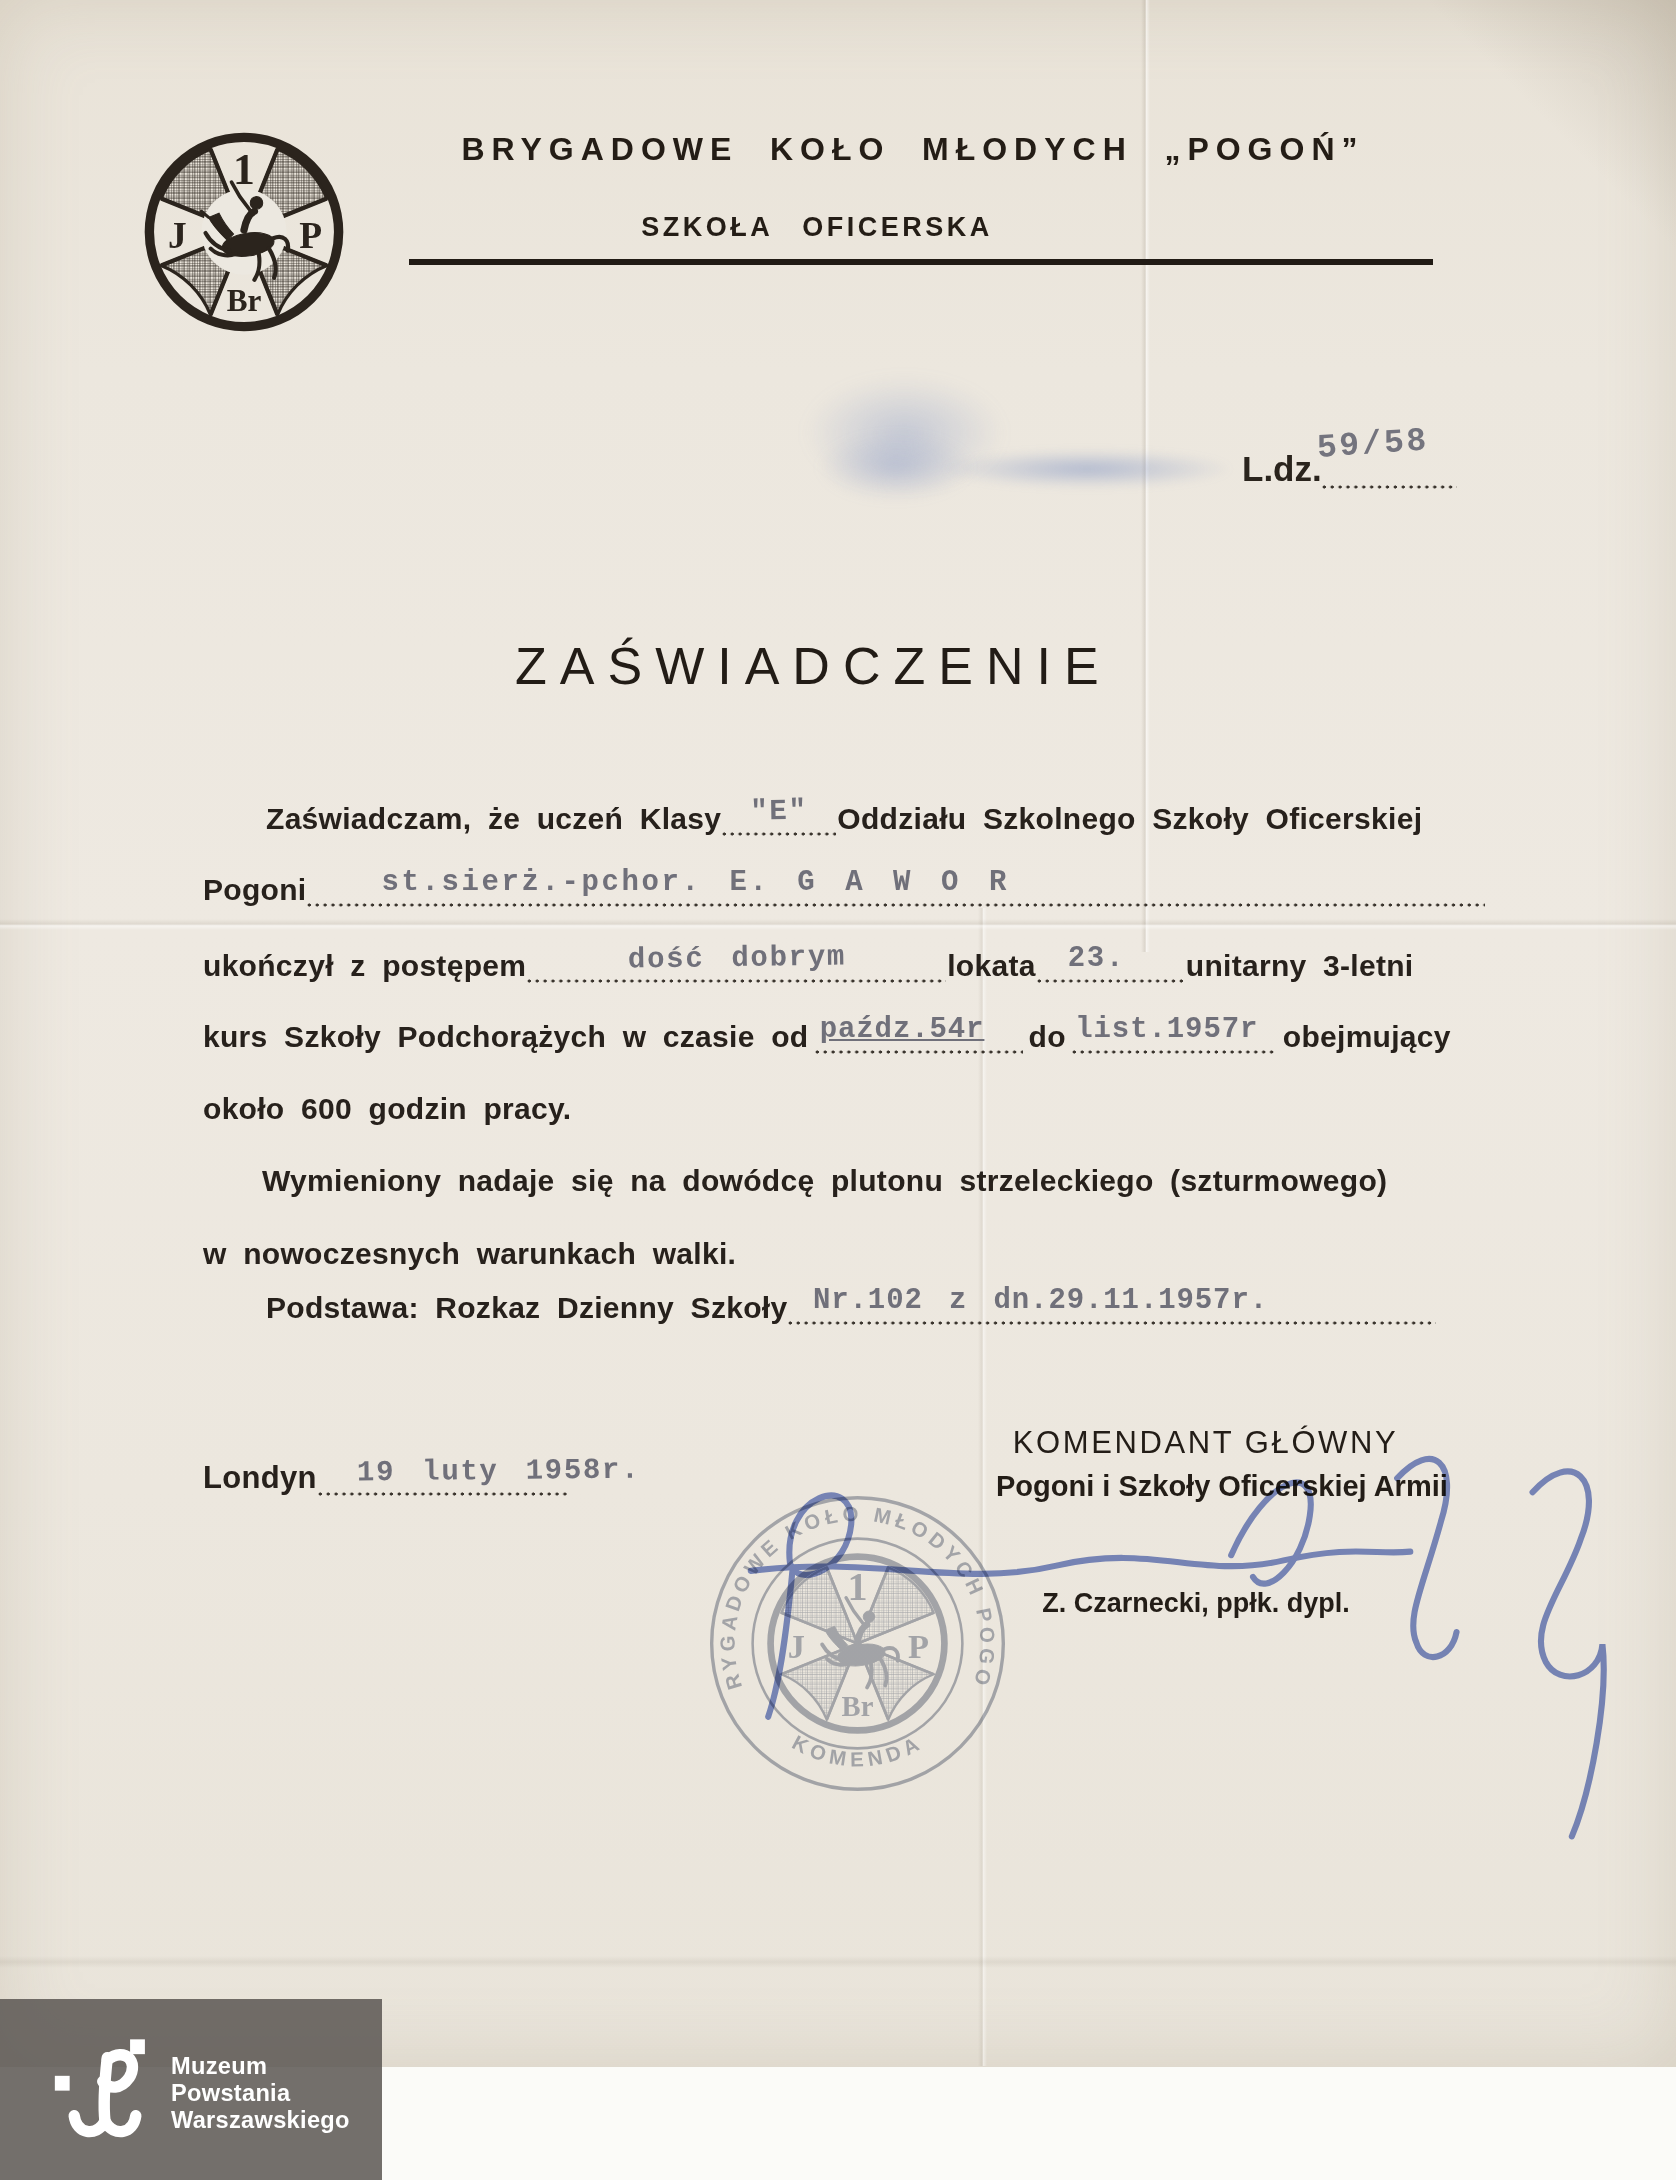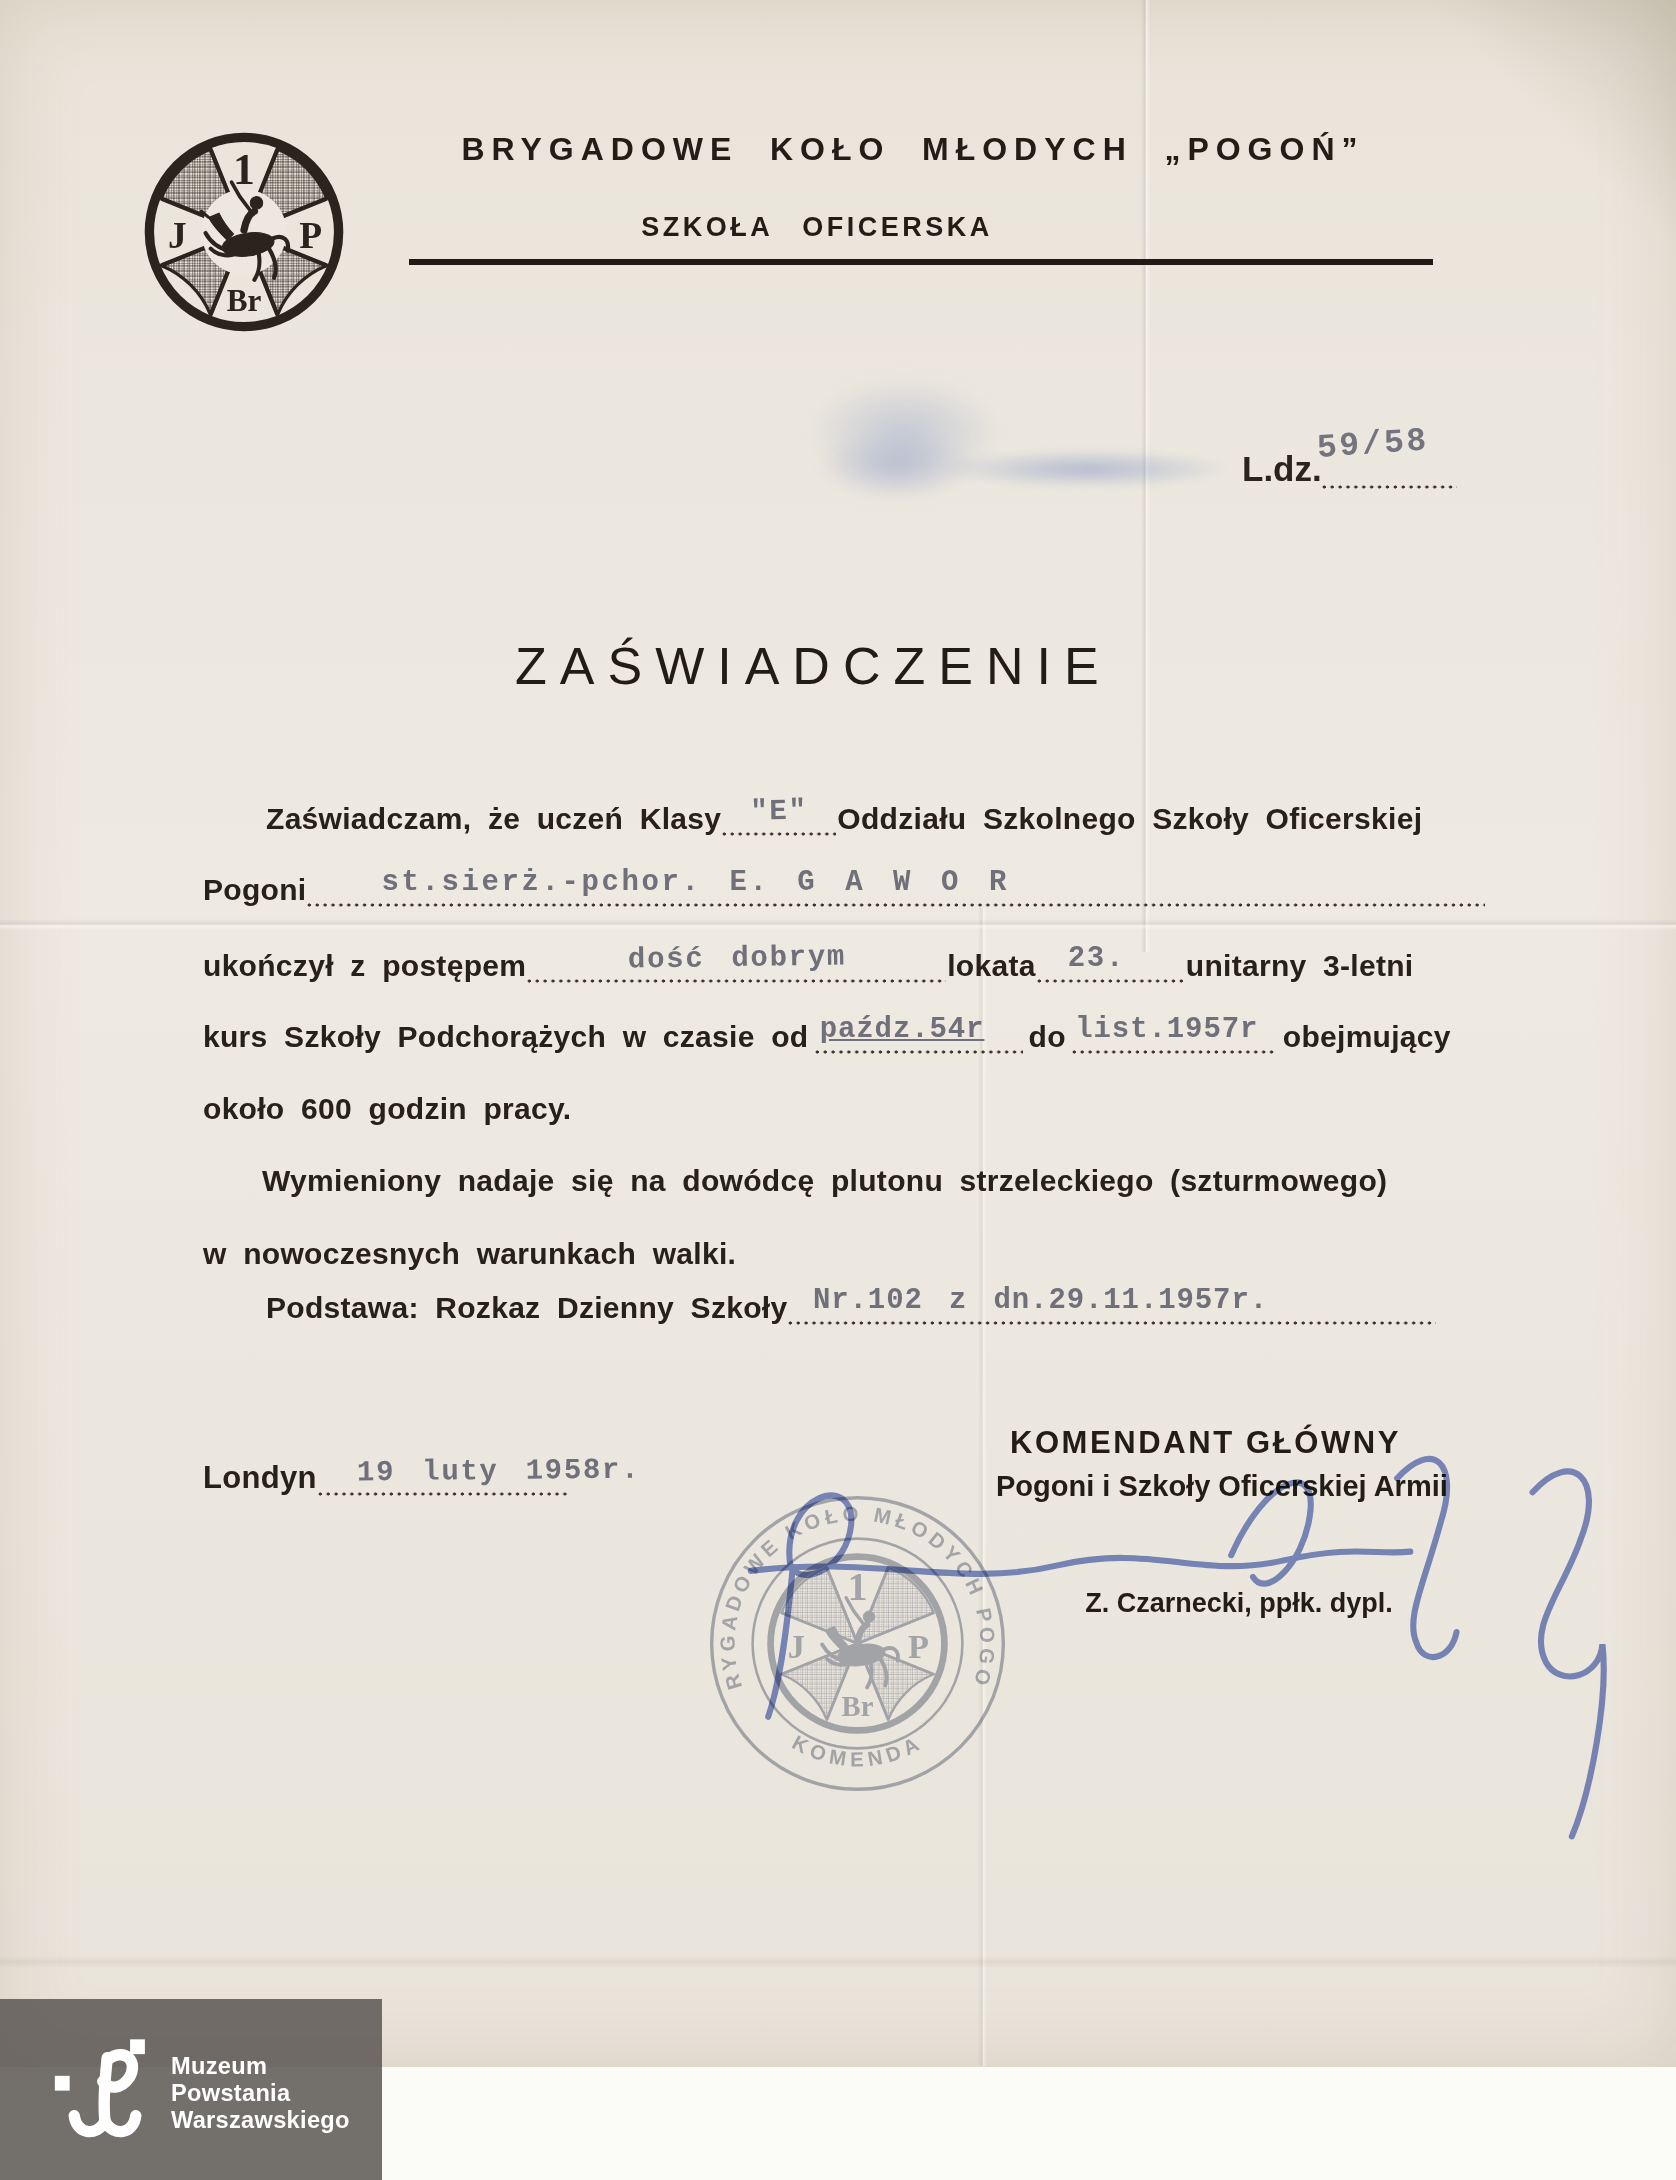--- a/index.html
+++ b/index.html
@@ -63,23 +63,23 @@
   .l4{left:203px;top:1020px;width:1380px;gap:6px;}
   .l5{left:203px;top:1092px;}
   .l6{left:262px;top:1164px;}
   .l7{left:203px;top:1237px;}
   .l8{left:266px;top:1291px;width:1170px;}
   .l8 .fill{flex:1;}
   
   .place-line{left:203px;top:1460px;width:367px;font-size:31px;}
   .place-line .fill{flex:1;}
   .cmd-block{position:absolute;left:996px;top:1425px;width:419px;text-align:center;color:#231d17;}
-  .cmd-title{font-size:31px;font-weight:700;letter-spacing:2.6px;white-space:nowrap;}
+  .cmd-title{font-size:31px;font-weight:400;letter-spacing:2.6px;white-space:nowrap;}
   .cmd-sub{font-size:29px;font-weight:700;margin-top:8.7px;white-space:nowrap;}
-  .cmd-name{position:absolute;left:1047px;top:1588px;width:384px;text-align:center;
+  .cmd-name{position:absolute;left:1004px;top:1588px;width:384px;text-align:center;
       font-size:27px;font-weight:700;color:#231d17;white-space:nowrap;}
   
   .stamp{position:absolute;left:704px;top:1490px;width:307px;height:307px;
       opacity:.62;mix-blend-mode:multiply;}
   
   .signature{position:absolute;left:742px;top:1424px;width:891px;height:437px;
       mix-blend-mode:multiply;}
   
   .museum{position:absolute;left:0;top:1999px;width:382px;height:182px;
       background:rgba(90,86,82,.85);}

